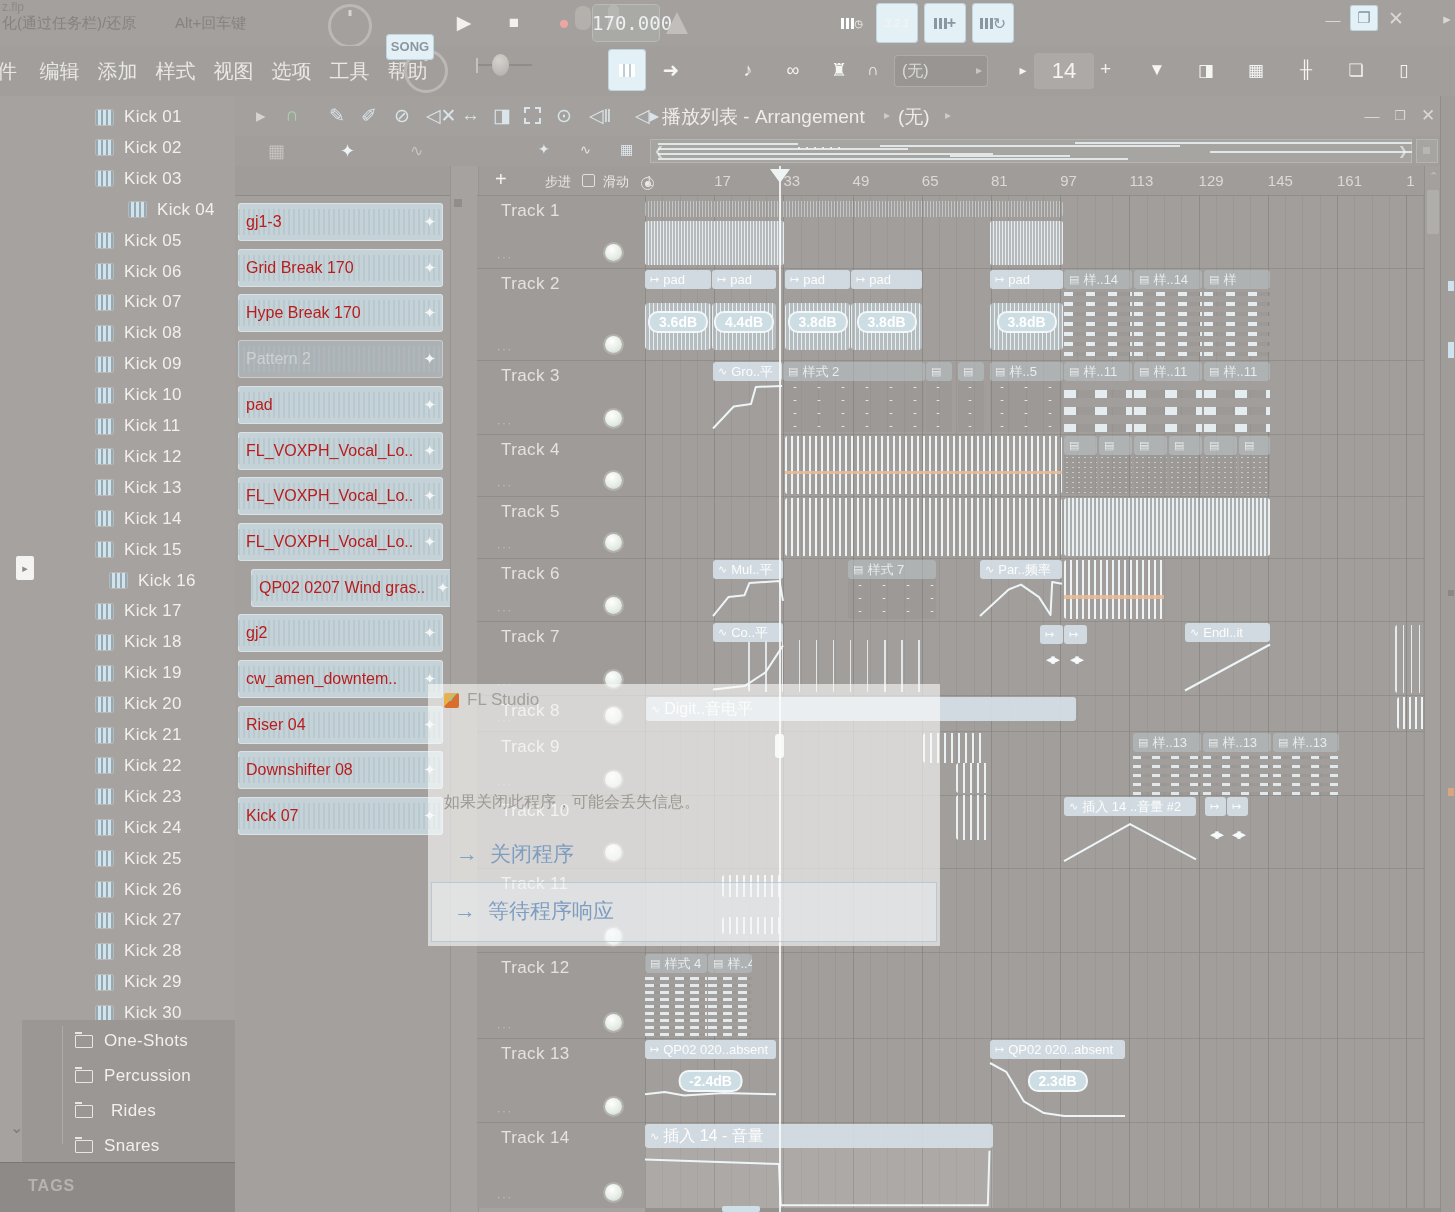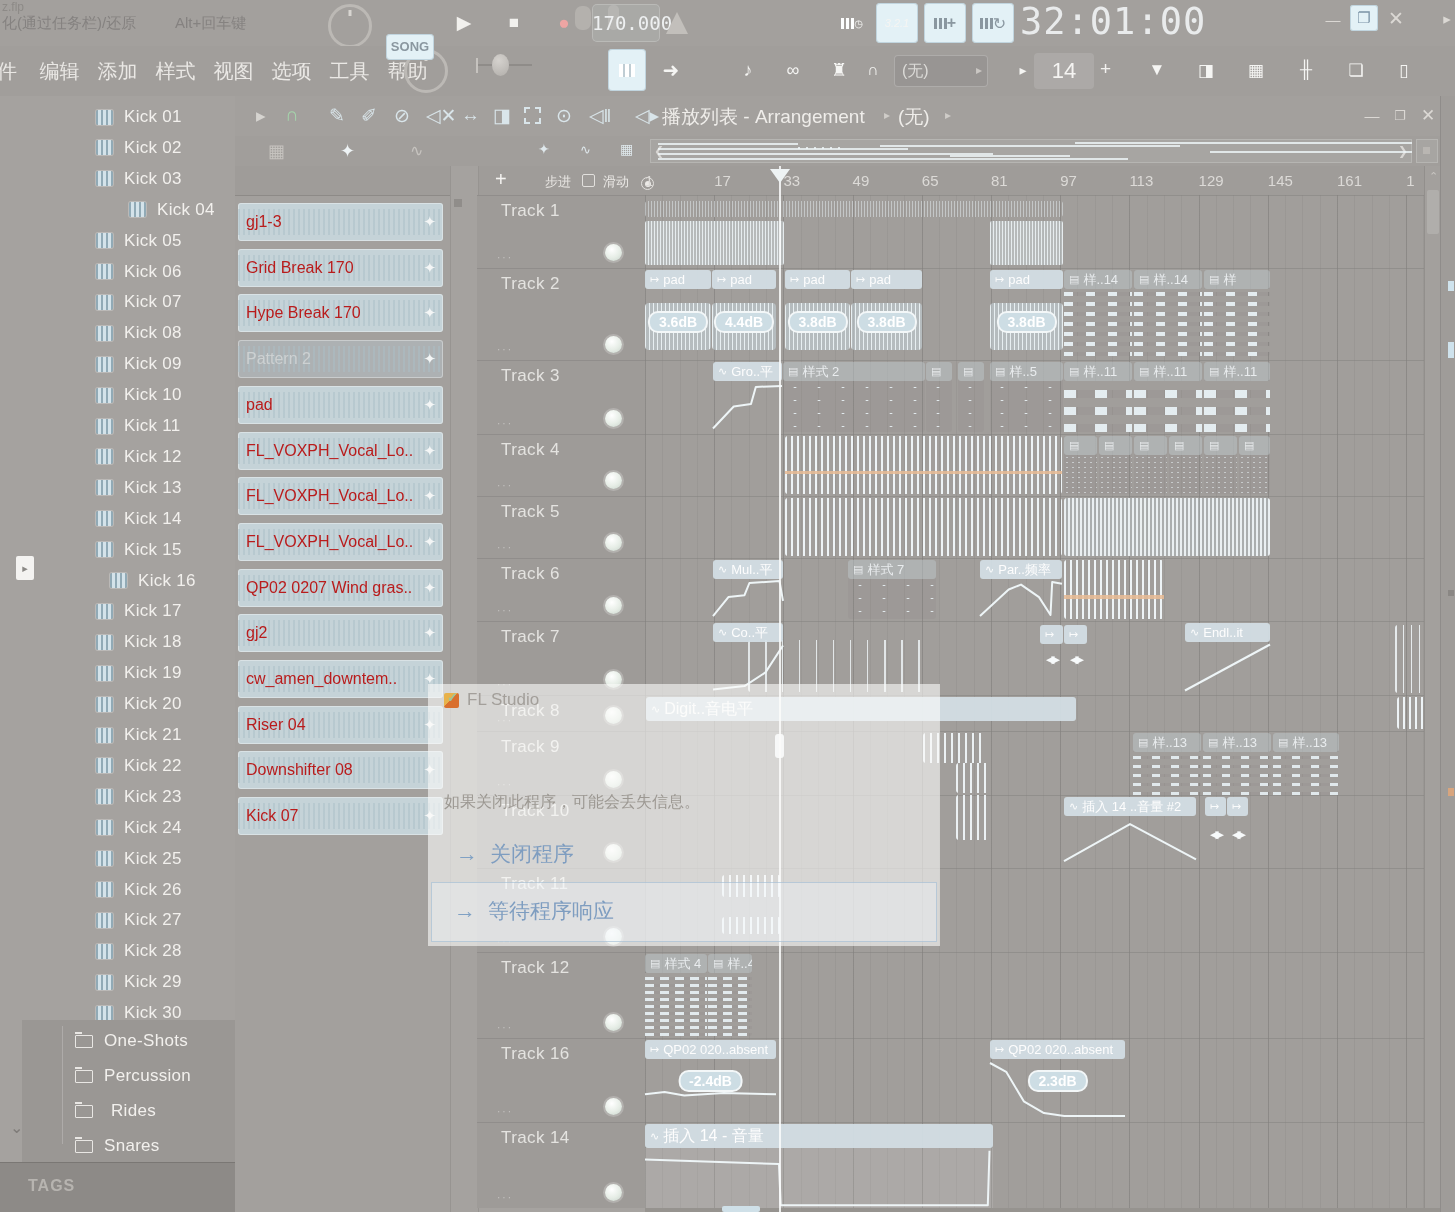--- a/index.html
+++ b/index.html
@@ -152,21 +152,20 @@
       </div>
     <div class="abs icon-btn lit" style="left:876px;top:3px;width:42px;height:40px;font-style:italic;font-size:11px;">3.2.1</div>
     <div class="abs icon-btn lit" style="left:924px;top:3px;width:42px;height:40px;">
         <span class="gridglyph" style="background:repeating-linear-gradient(90deg,#8a97a0 0 3px,transparent 3px 5px);"></span>
         <span style="color:#8a97a0;font-weight:bold;">+</span>
       </div>
     <div class="abs icon-btn lit" style="left:972px;top:3px;width:42px;height:40px;">
         <span class="gridglyph" style="background:repeating-linear-gradient(90deg,#8a97a0 0 3px,transparent 3px 5px);"></span>
         <span style="color:#8a97a0;">↻</span>
       </div>
-    <div class="abs seg txt" style="left:1020px;top:0px;width:200px;font-size:37px;color:#e9ebec;letter-spacing:1px;">32:01:00</div>
     <div class="abs winbtn" style="left:1323px;top:8px;width:20px;height:22px;">—</div>
     <div class="abs winbtn lit" style="left:1350px;top:5px;width:28px;height:26px;border-radius:3px;color:#7d95a8;">❐</div>
     <div class="abs winbtn" style="left:1384px;top:5px;width:24px;height:26px;font-size:19px;">✕</div>
     <div class="abs winbtn" style="left:1440px;top:10px;width:14px;height:18px;">▸</div>
   </div>
 
   <div class="abs" id="menubar">
     <span class="menu-item" style="margin-left:-12px;">件</span>
     <span id="menu-items"><span class="menu-item">编辑</span><span class="menu-item">添加</span><span class="menu-item">样式</span><span class="menu-item">视图</span><span class="menu-item">选项</span><span class="menu-item">工具</span><span class="menu-item">帮助</span></span>
     <span class="abs knob" style="left:404px;top:3px;width:38px;height:38px;">
@@ -389,21 +388,21 @@
         <div class="cp-item" style="position: absolute; left: 3px; top: 381.2px; width: 205px; height: 38px;">
           <div class="wv"></div>
           <span class="cp-label">FL_VOXPH_Vocal_Lo..</span>
           <span class="cp-wicon">✦</span>
         </div>
         <div class="cp-item" style="position: absolute; left: 3px; top: 426.9px; width: 205px; height: 38px;">
           <div class="wv"></div>
           <span class="cp-label">FL_VOXPH_Vocal_Lo..</span>
           <span class="cp-wicon">✦</span>
         </div>
-        <div class="cp-item" style="position: absolute; left: 3px; top: 472.6px; width: 205px; height: 38px;">
+        <div class="cp-item" style="position: absolute; left: 16px; top: 472.6px; width: 205px; height: 38px;">
           <div class="wv"></div>
           <span class="cp-label">QP02 0207 Wind gras..</span>
           <span class="cp-wicon">✦</span>
         </div>
         <div class="cp-item" style="position: absolute; left: 3px; top: 518.3px; width: 205px; height: 38px;">
           <div class="wv"></div>
           <span class="cp-label">gj2</span>
           <span class="cp-wicon">✦</span>
         </div>
         <div class="cp-item" style="position: absolute; left: 3px; top: 564px; width: 205px; height: 38px;">
@@ -824,21 +823,21 @@
         <div class="bd n-dense" style="top: 19px;"></div>
       </div>
       <div class="clip clip-pattern patbg" style="position: absolute; left: 708px; top: 954px; width: 44px; height: 82px; pointer-events: auto;">
         <div class="clip-hd pat">
           <span class="hd-ico">▤</span>
           <span class="txt">样..4</span>
         </div>
         <div class="bd n-dense" style="top: 19px;"></div>
       </div>
       <div class="trackline" style="top: 1038px;"></div>
-      <span class="track-name txt" style="position: absolute; left: 501px; top: 1044px;">Track 16</span>
+      <span class="track-name txt" style="position: absolute; left: 501px; top: 1044px;">Track 13</span>
       <span class="dots" style="position: absolute; left: 497px; top: 1106px;">···</span>
       <span class="mute" style="position: absolute; left: 605px; top: 1098px;"></span>
       <div class="clip clip-audio" style="position: absolute; left: 645px; top: 1040px; width: 131px; height: 80px; pointer-events: auto;">
         <div class="clip-hd">
           <span class="hd-ico">↦</span>
           <span class="txt">QP02 020..absent</span>
         </div>
         <svg class="curve" width="131" height="59" style="top: 20px;">
           <polyline points="0.0,34.2 19.6,31.9 39.3,35.4 78.6,33.0 131.0,34.2" fill="none" stroke="#eef5f7" stroke-width="2" stroke-linejoin="round"></polyline>
         </svg>

